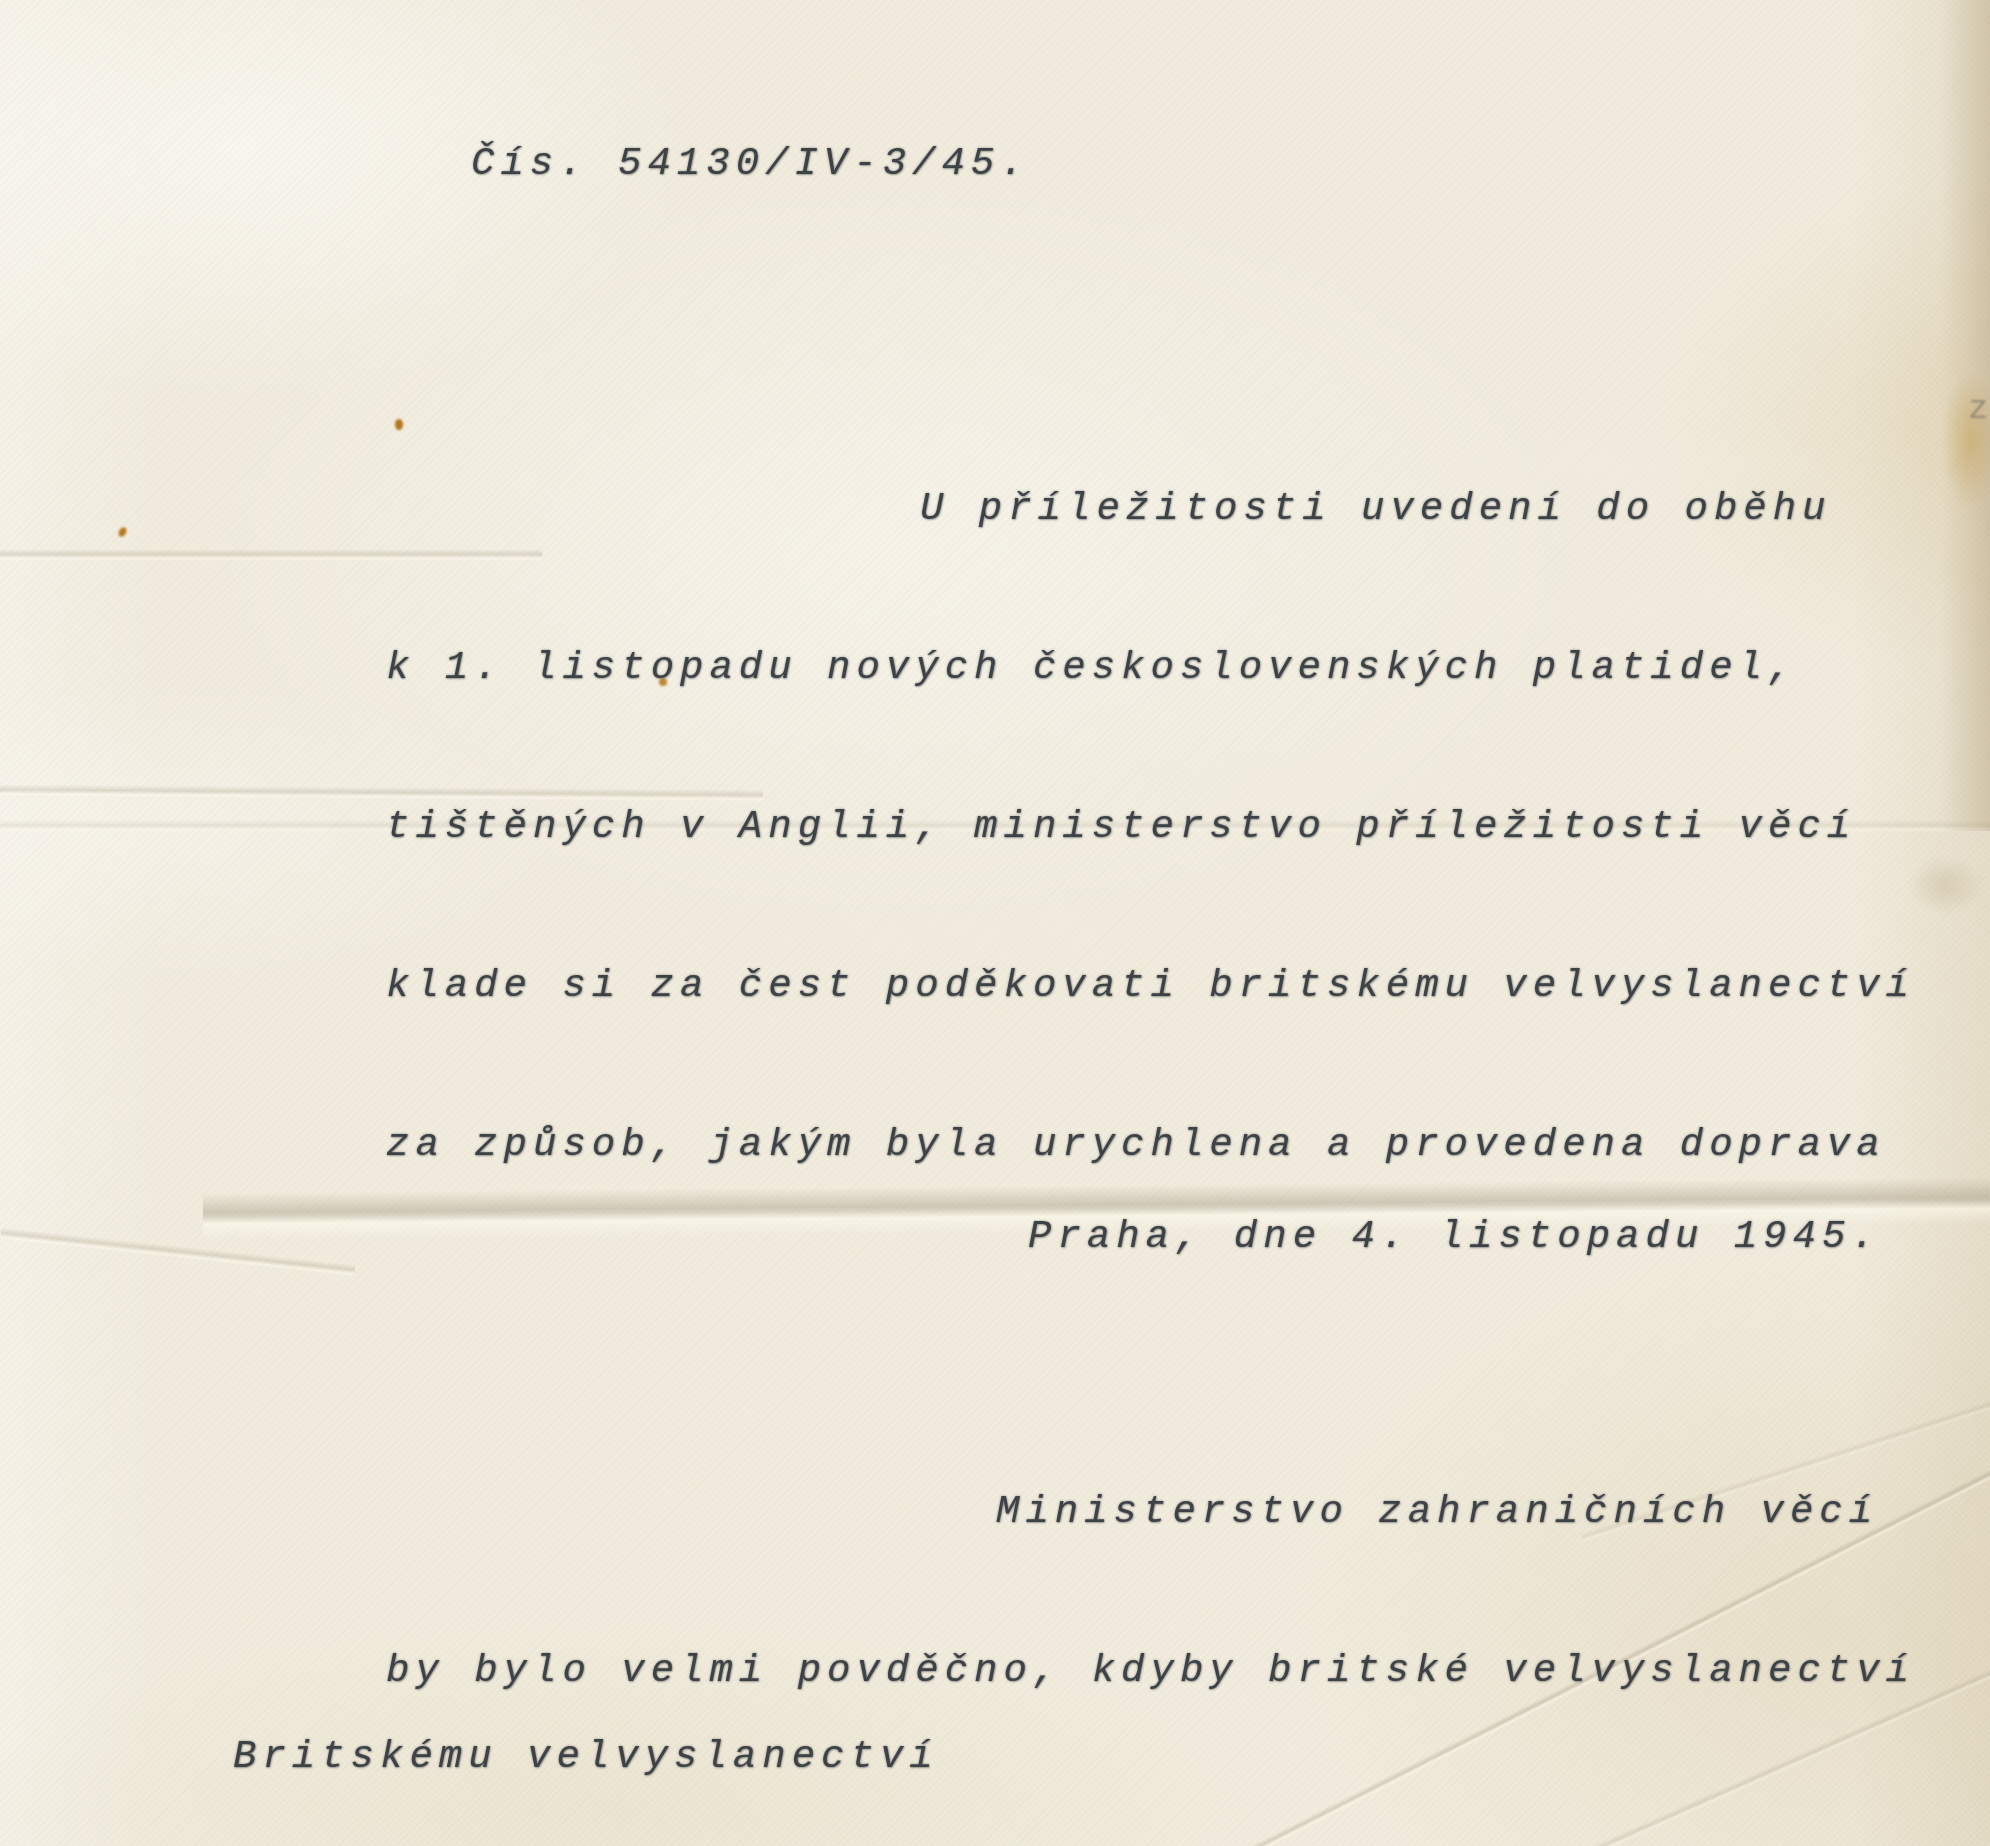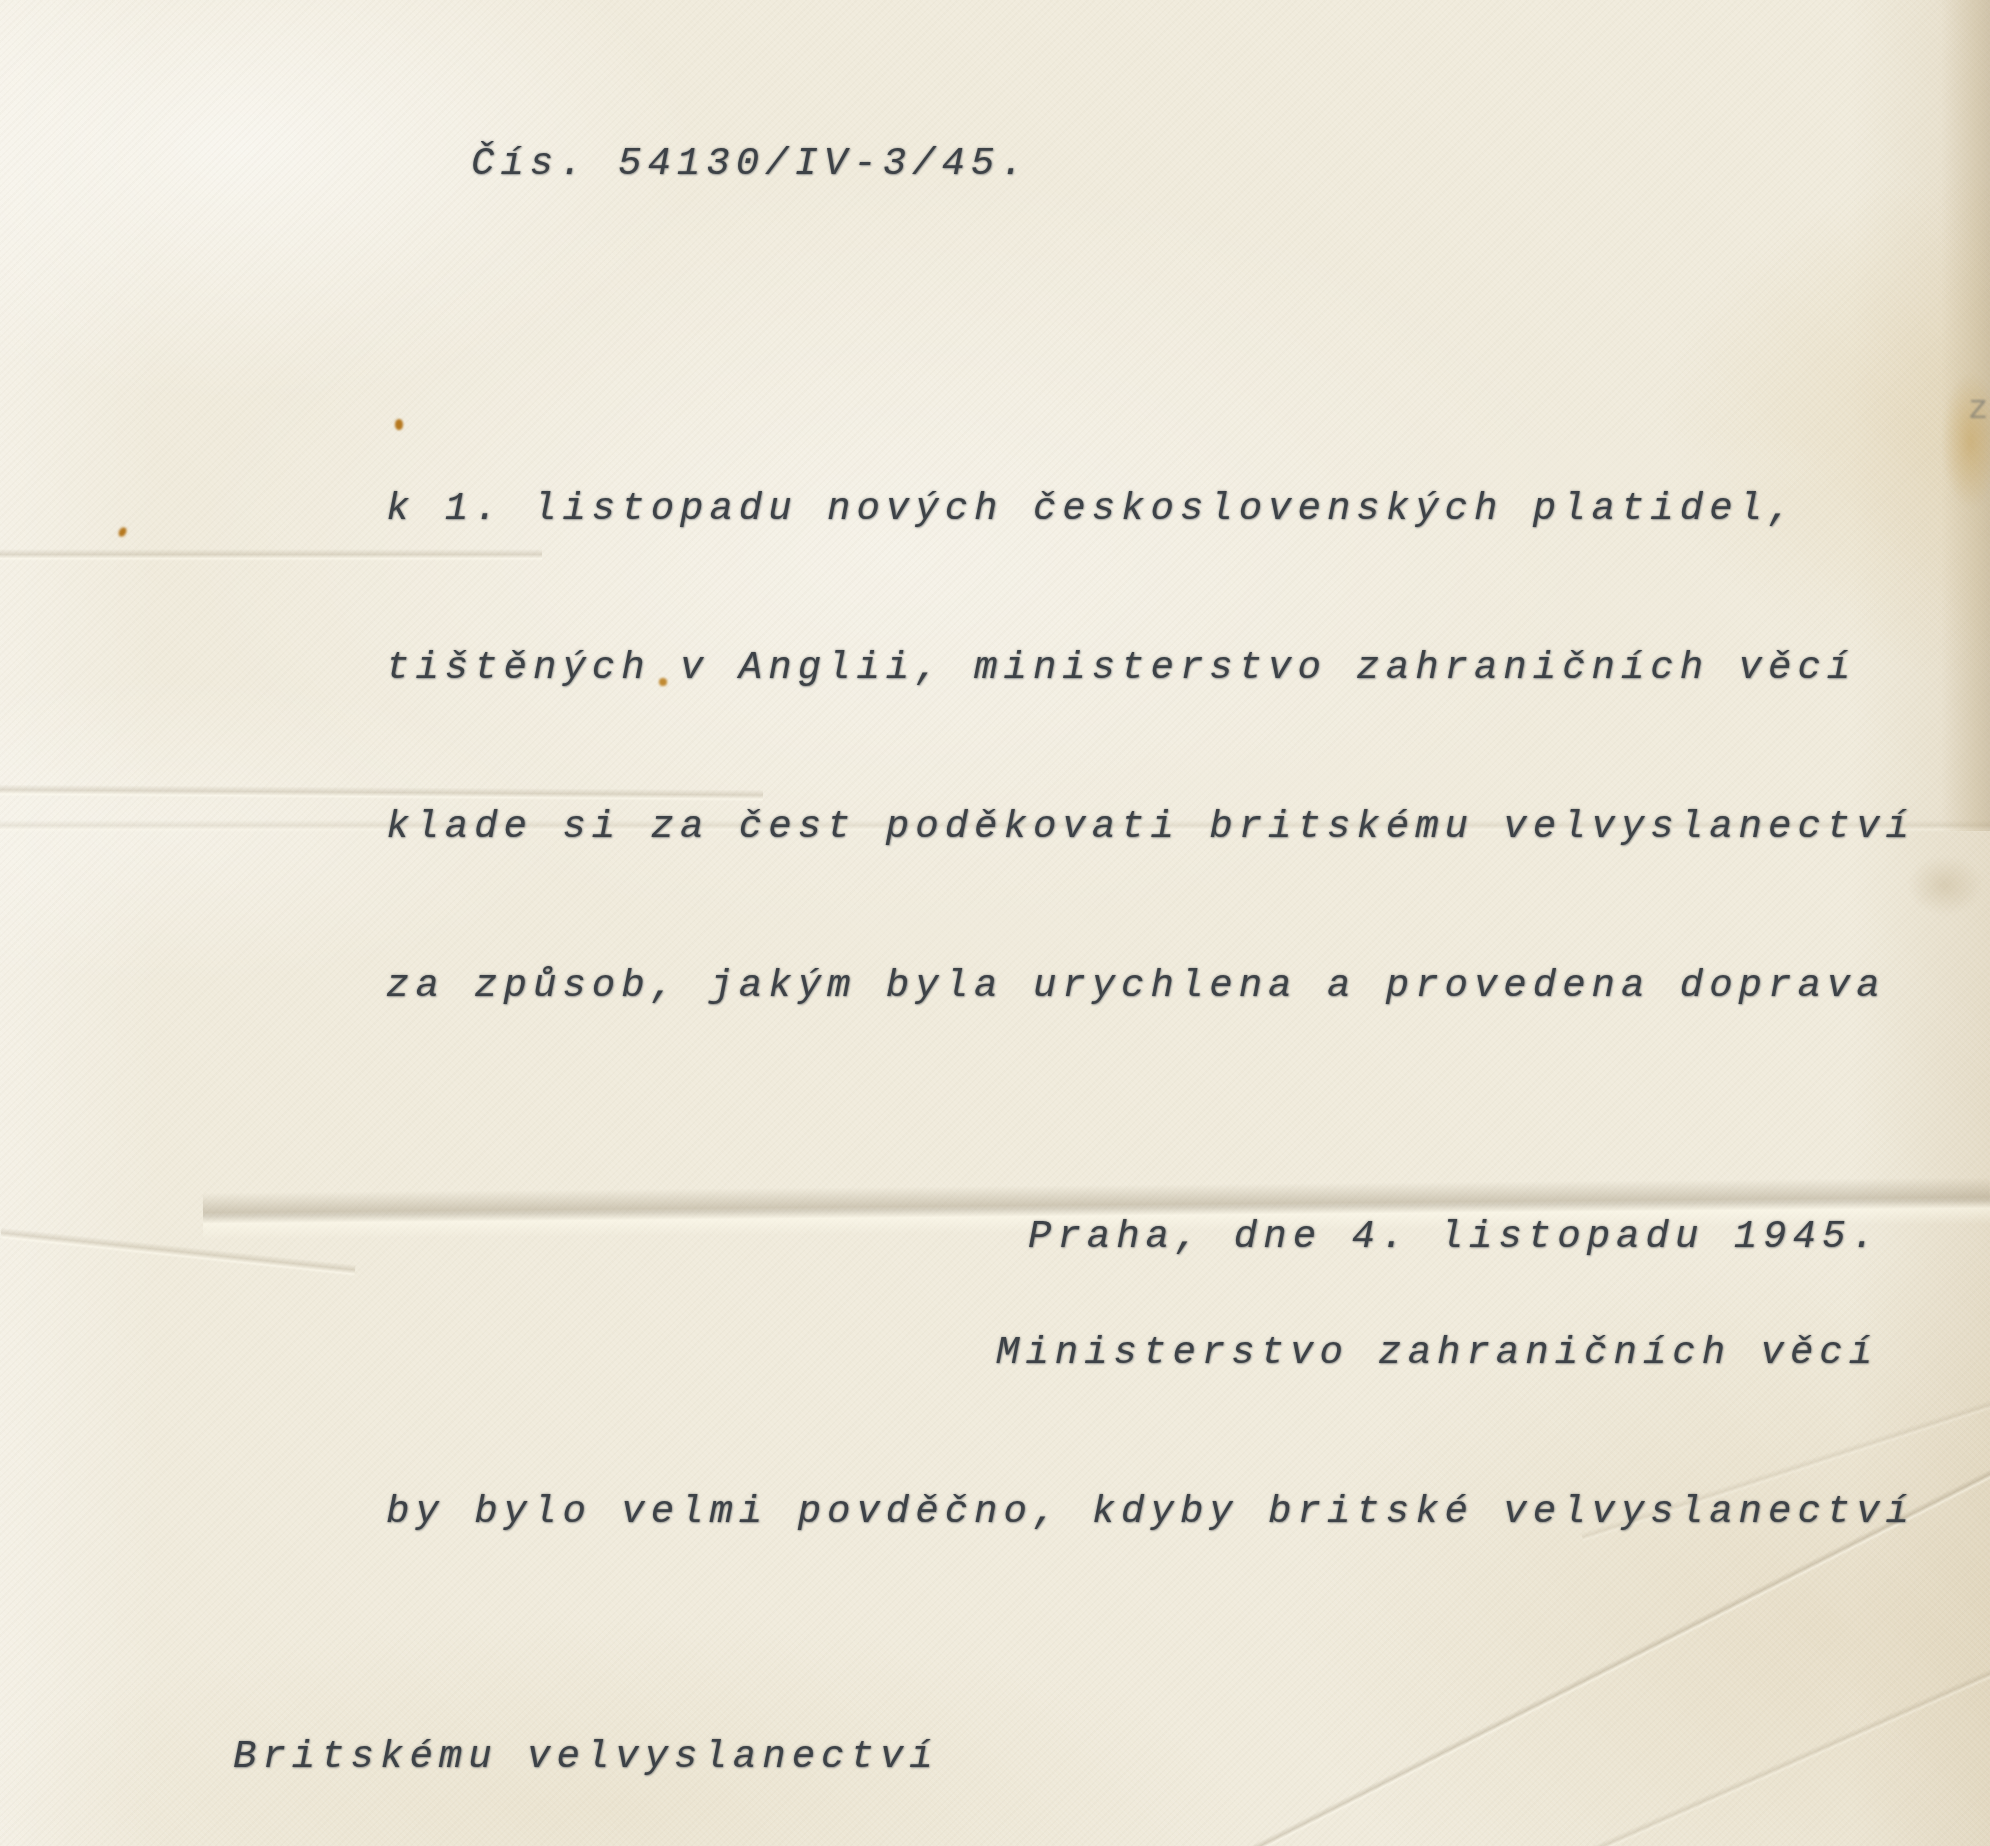--- a/index.html
+++ b/index.html
@@ -95,22 +95,23 @@
 
   <div class="wash" style="left:1314px; top:428px; width:542px; height:76px; background:radial-gradient(ellipse, rgba(240,235,221,0.55), transparent 72%);"></div>
   <div class="wash" style="left:1000px; top:737px; width:610px; height:85px; background:radial-gradient(ellipse, rgba(240,235,221,0.5), transparent 72%);"></div>
   <div class="wash" style="left:644px; top:886px; width:593px; height:85px; background:radial-gradient(ellipse, rgba(240,235,221,0.5), transparent 72%);"></div>
   <div class="wash" style="left:1398px; top:568px; width:509px; height:76px; background:radial-gradient(ellipse, rgba(240,235,221,0.35), transparent 72%);"></div>
 
   <div class="typewriter ref-line line">Čís. 54130/IV-3/45.</div>
 
   <div class="typewriter body-block">
     <div>
+      <div class="line indent1">U příležitosti uvedení do oběhu</div>
       <div class="line">k 1. listopadu nových československých platidel,</div>
-      <div class="line">tištěných v Anglii, ministerstvo zahraničních věcí</div>
+      <div class="line">tištěných v Anglii, ministerstvo příležitosti věcí</div>
       <div class="line">klade si za čest poděkovati britskému velvyslanectví</div>
       <div class="line">za způsob, jakým byla urychlena a provedena doprava</div>
     </div>
     <div class="para2">
       <div class="line indent2">Ministerstvo zahraničních věcí</div>
       <div class="line">by bylo velmi povděčno, kdyby britské velvyslanectví</div>
       
       
     </div>
   </div>

